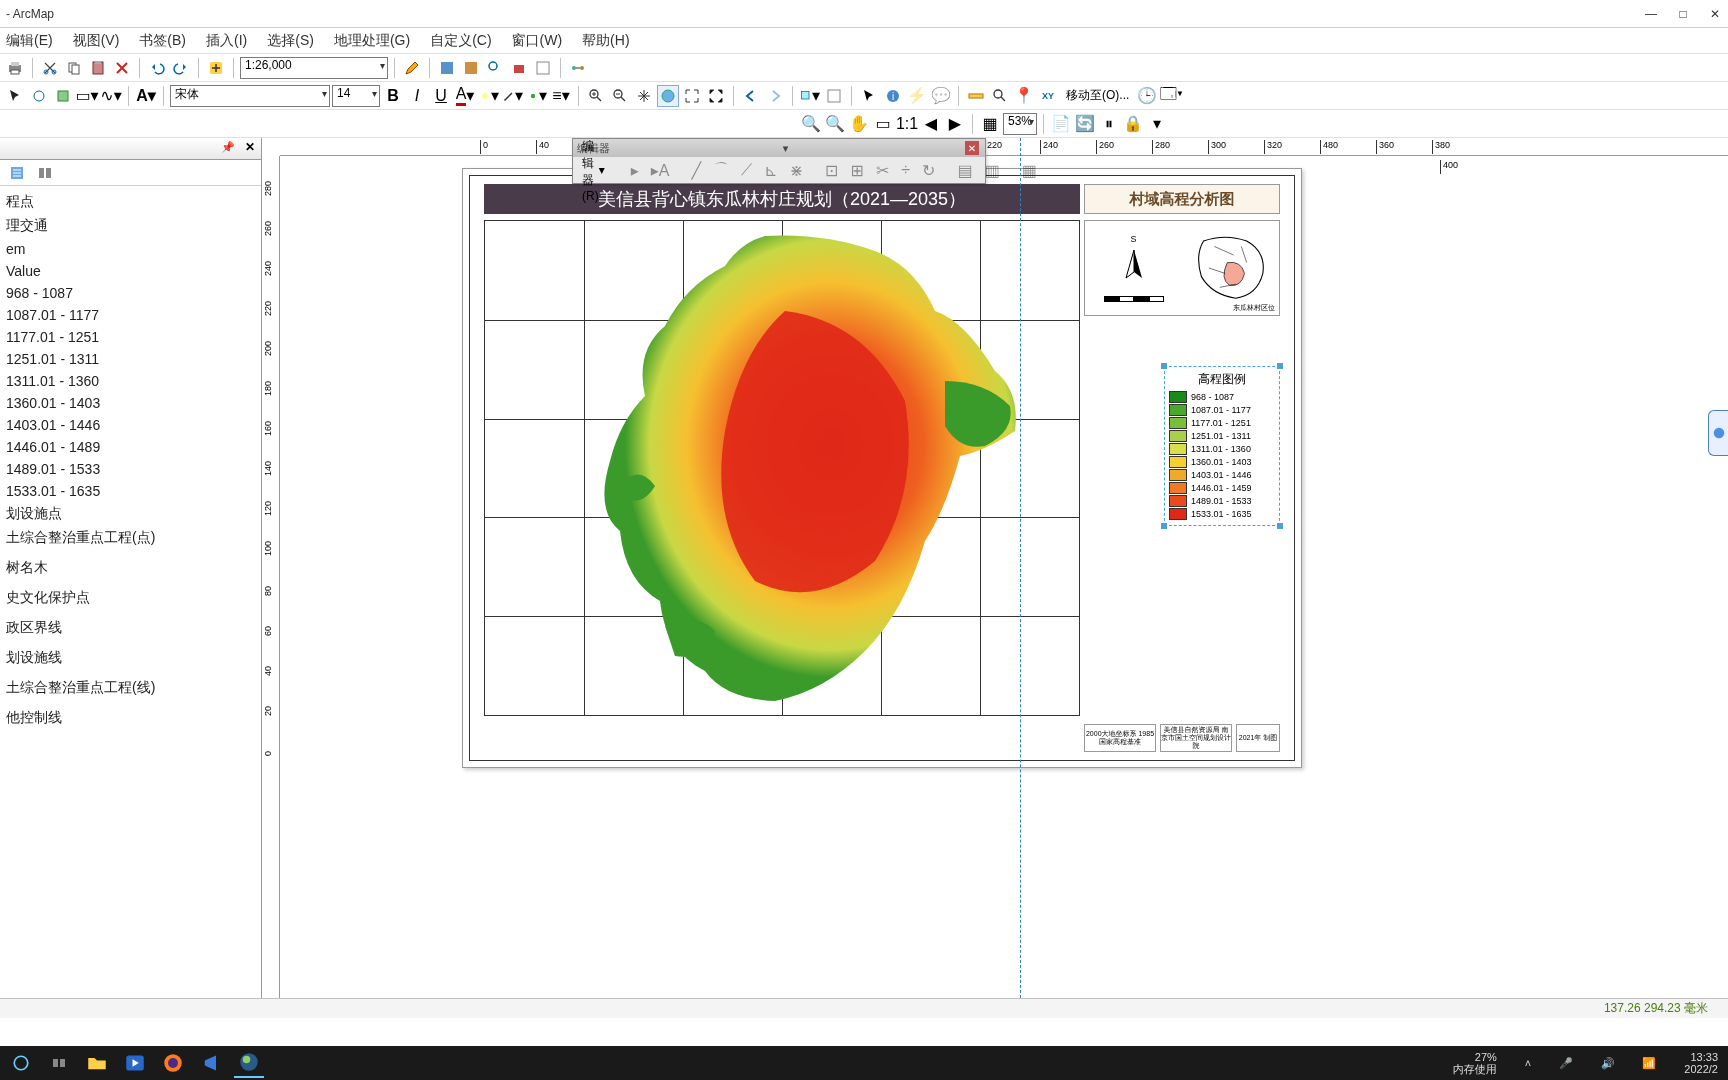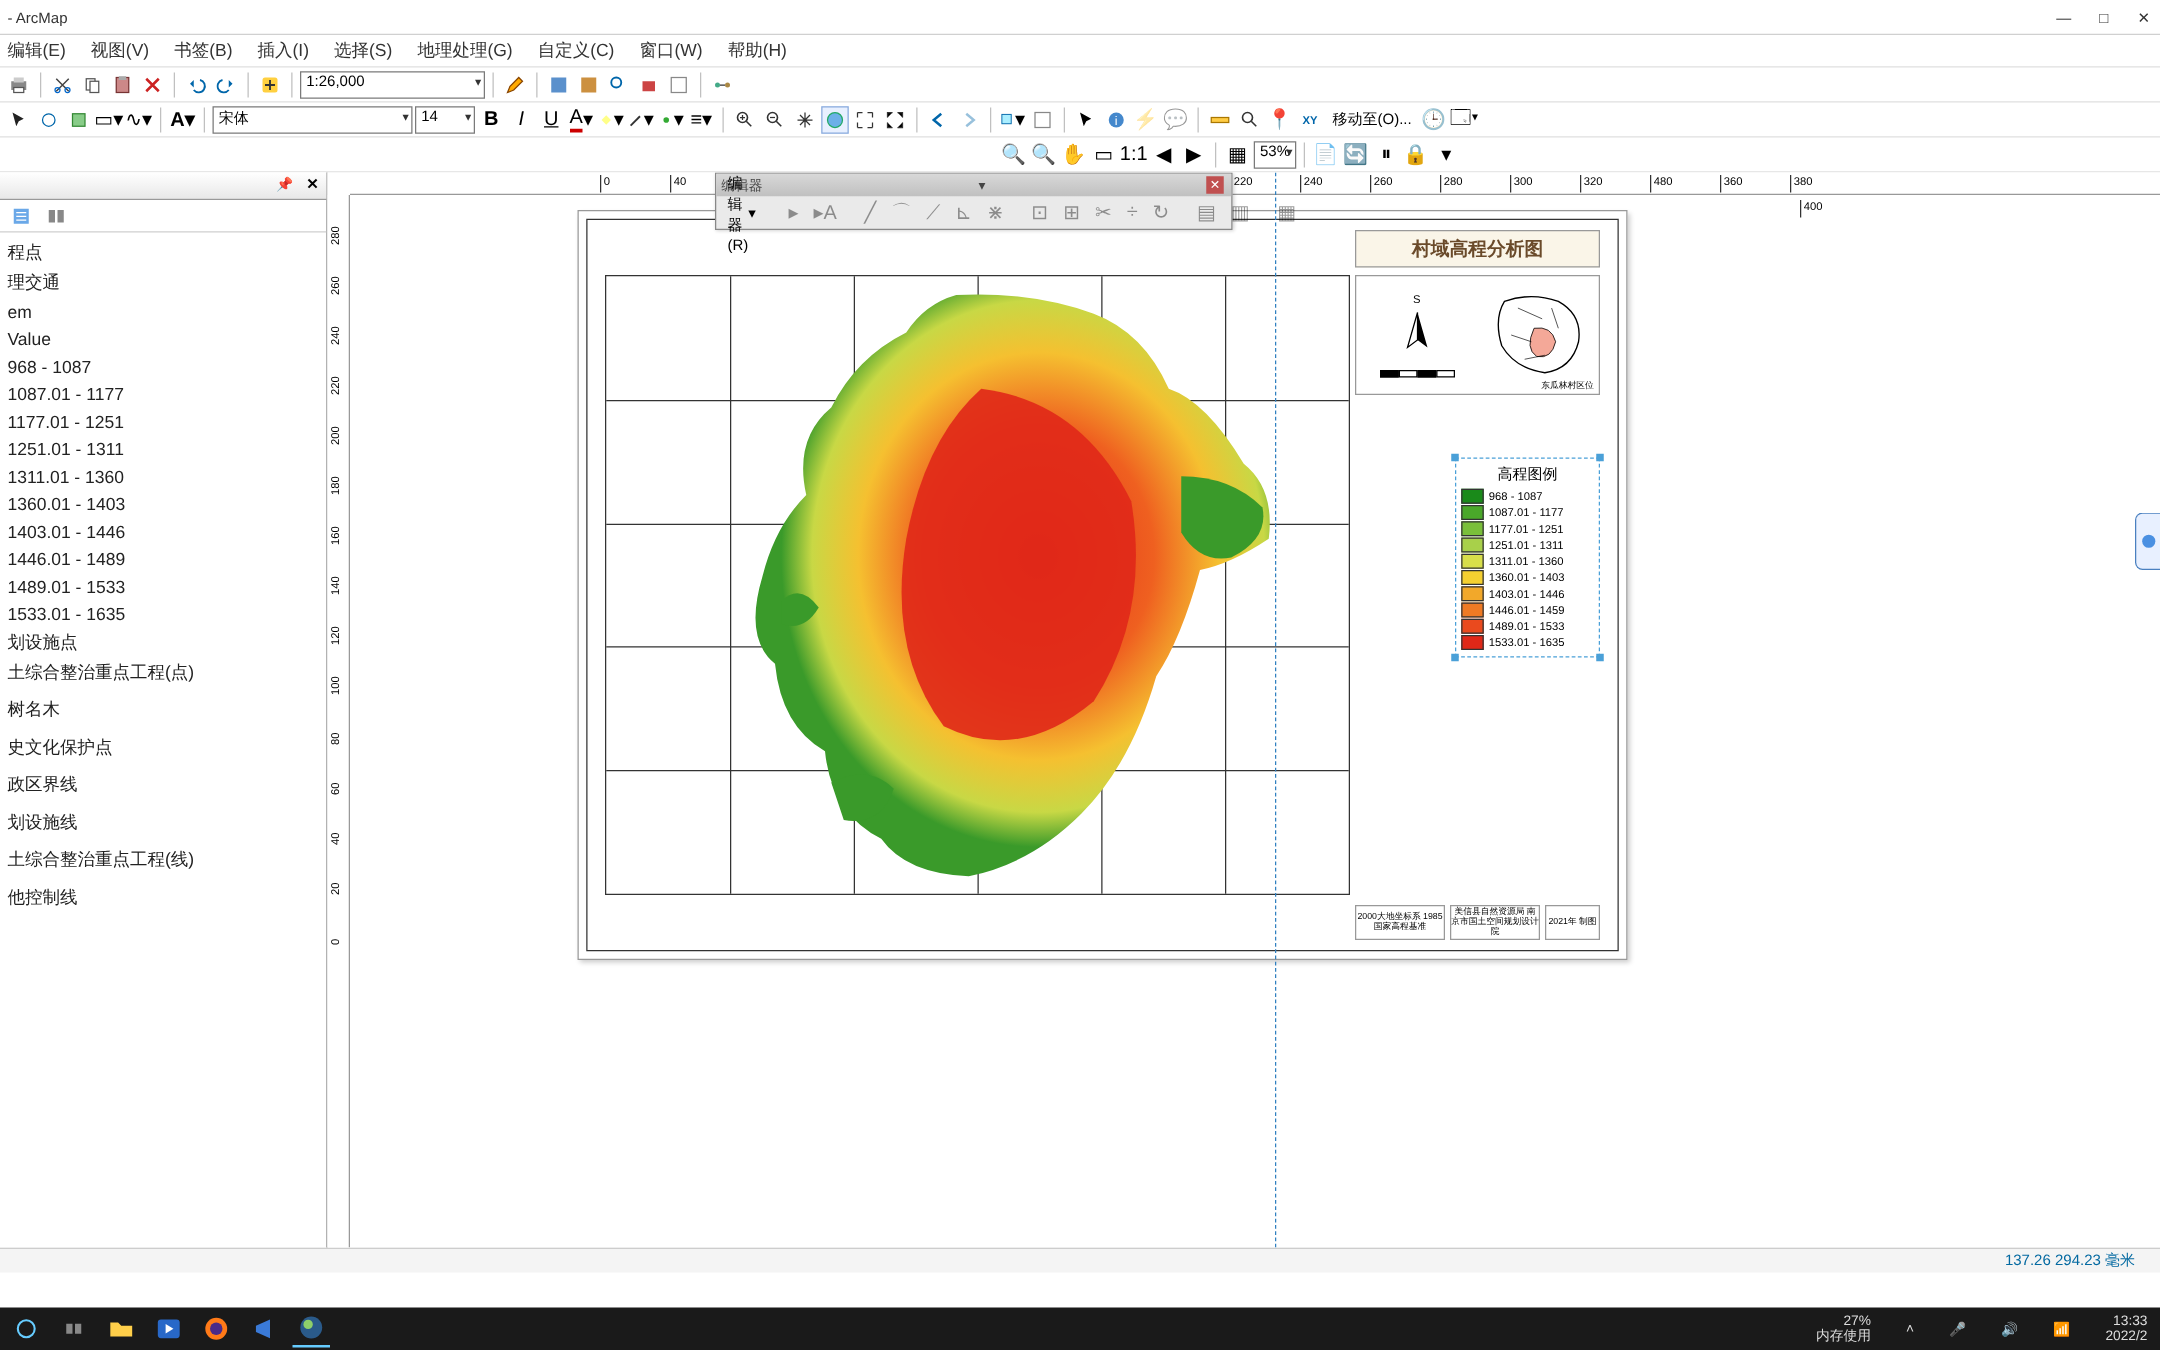--- a/index.html
+++ b/index.html
@@ -60,21 +60,21 @@
 .legend-sw { width:18px; height:12px; border:1px solid #333; }
 .footer-boxes { position:absolute; bottom:8px; right:14px; width:196px; height:28px; display:flex; gap:4px; }
 .footer-boxes div { flex:1; border:1px solid #999; font-size:7px; display:flex; align-items:center; justify-content:center; text-align:center; line-height:1.1; }
 
 .editor-tb { position:absolute; top:0px; left:310px; width:414px; background:#eaeaea; border:1px solid #888; box-shadow:1px 1px 3px rgba(0,0,0,.2); z-index:10; }
 .editor-tb .hdr { height:18px; background:linear-gradient(#d8d8d8,#c0c0c0); font-size:11px; padding:0 4px; display:flex; align-items:center; color:#444; }
 .editor-tb .hdr .x { margin-left:auto; margin-right:2px; width:14px; height:14px; background:#c05050; color:#fff; font-size:10px; display:flex; align-items:center; justify-content:center; }
 .editor-tb .row { height:26px; display:flex; align-items:center; gap:10px; padding:0 4px; }
 
 .cursor-line-v { position:absolute; top:0; bottom:0; width:1px; border-left:1px dashed #3080c0; left:758px; z-index:5; }
-.statusbar { height:20px; background:#f4f4f4; border-top:1px solid #c0c0c0; font-size:12px; display:flex; align-items:center; padding:0 8px; color:#0369a1; }
+.statusbar { height:20px; background:#f4f4f4; border-top:1px solid #c0c0c0; font-size:12px; display:flex; align-items:center; padding:0 8px; color:#4d7c0f; }
 .statusbar .coords { margin-left:auto; margin-right:12px; }
 
 .taskbar { position:absolute; bottom:0; left:0; right:0; height:34px; background:#1a1a1a; display:flex; align-items:center; padding:0 6px; gap:8px; }
 .taskbar .tb-ico { width:30px; height:30px; display:flex; align-items:center; justify-content:center; font-size:16px; }
 .taskbar .tray { margin-left:auto; display:flex; align-items:center; gap:28px; color:#ddd; font-size:11px; }
 .taskbar .clock { text-align:right; line-height:1.1; font-size:11px; padding-right:4px; }
 
 .floating-tab { position:absolute; right:0; top:410px; width:20px; height:46px; background:#e8f0ff; border:1px solid #4a80c0; border-right:none; border-radius:6px 0 0 6px; display:flex; align-items:center; justify-content:center; }
 </style>
 </head>
@@ -462,20 +462,21 @@
         <div class="tbtn" style="opacity:.4">▥</div>
         <div class="sep"></div>
         <div class="tbtn" style="opacity:.4">▦</div>
       </div>
     </div>
 
     <div class="cursor-line-v"></div>
 
     <div class="page">
       <div class="page-inner">
+        <div class="map-title">美信县背心镇东瓜林村庄规划（2021—2035）</div>
         <div class="side-title">村域高程分析图</div>
 
         <div class="map-frame">
           <div class="map-grid">
             <div class="gv" style="left:16.6%"></div>
               <div class="gv" style="left:33.3%"></div>
               <div class="gv" style="left:50%"></div>
               <div class="gv" style="left:66.6%"></div>
               <div class="gv" style="left:83.3%"></div>
             <div class="gh" style="top:20%"></div>

